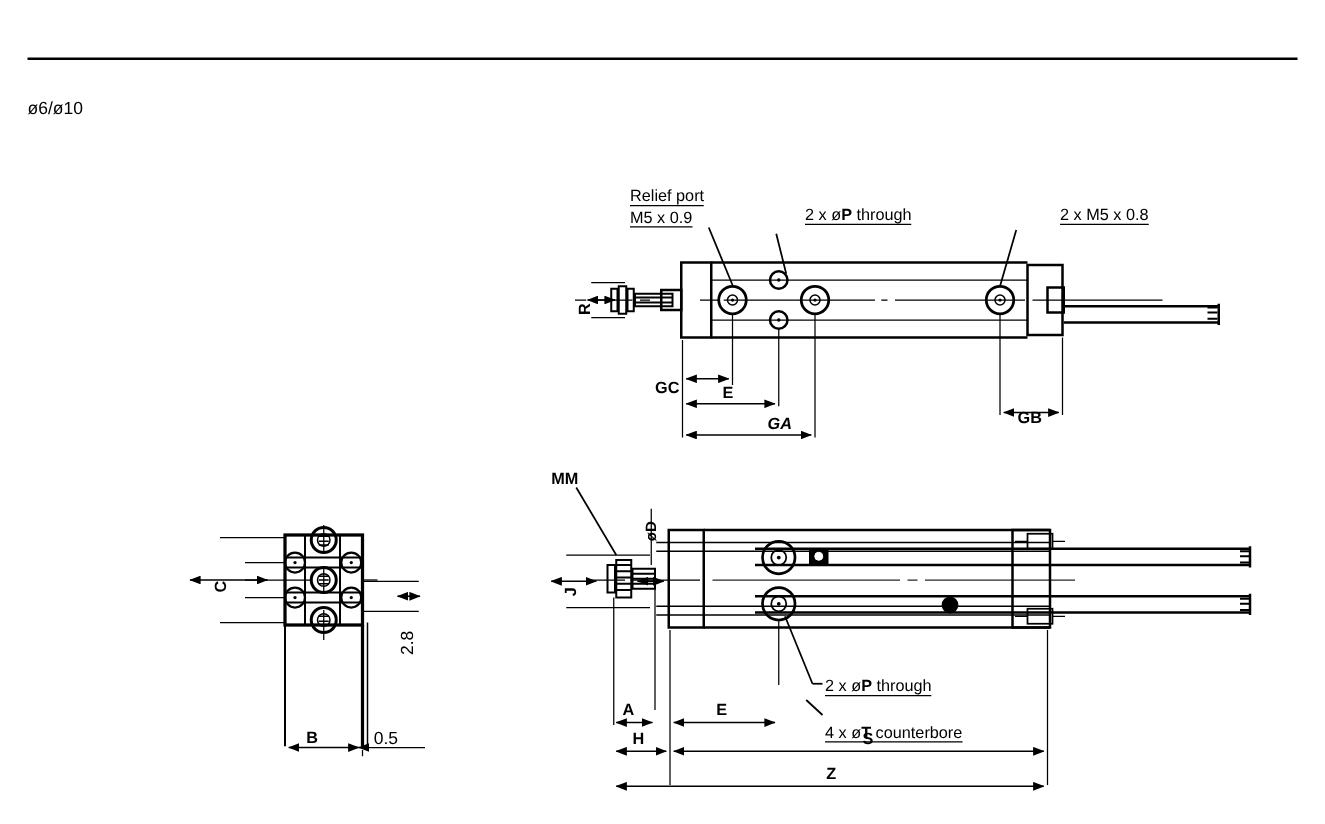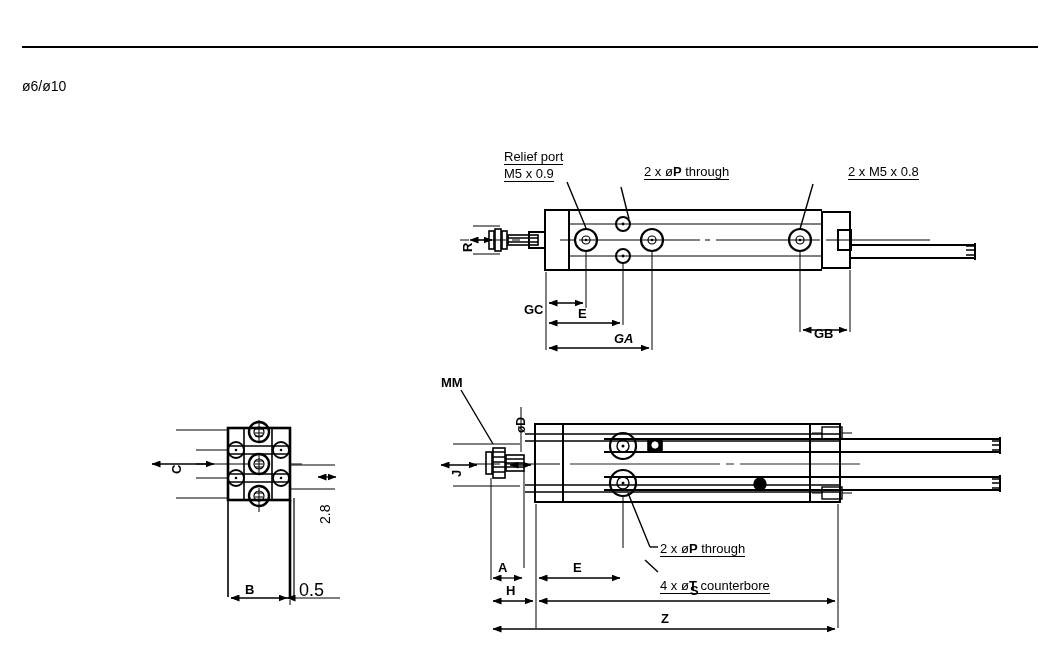--- a/index.html
+++ b/index.html
@@ -348,21 +348,21 @@
   </div>
 
   <div class="dimtext-v" style="left:461px; top:252px;">R</div>
   <div class="dimtext" style="left:524px; top:287px;margin-top:16px;">GC</div>
   <div class="dimtext" style="left:578px; top:307px;">E</div>
   <div class="dimtext" style="left:614px; top:332px;font-style:italic;">GA</div>
   <div class="dimtext" style="left:814px; top:327px;">GB</div>
 
   <div class="dimtext-v" style="left:170px; top:474px;">C</div>
   <div class="dimtext" style="left:245px; top:583px;">B</div>
-  <div class="dimtext" style="left:299px; top:583px; font-weight:normal; font-size:18px;">0.5</div>
+  <div class="dimtext" style="left:299px; top:583px; font-weight:normal; font-size:14px;">0.5</div>
   <div class="dimtext-v" style="left:318px; top:524px; font-weight:normal; font-size:14px;">2.8</div>
 
   <div class="dimtext" style="left:441px; top:376px;text-align:center;">MM</div>
 
   <div class="dimtext-v" style="left:514px; top:433px; font-size:12px;">øD</div>
   <div class="dimtext-v" style="left:450px; top:477px;">J</div>
 
   <div class="calltext" style="left:660px; top:541px;">
     <span class="underlined" style="display:inline-block;"><span>2 x ø</span><b>P</b><span> through</span></span>
   </div>

